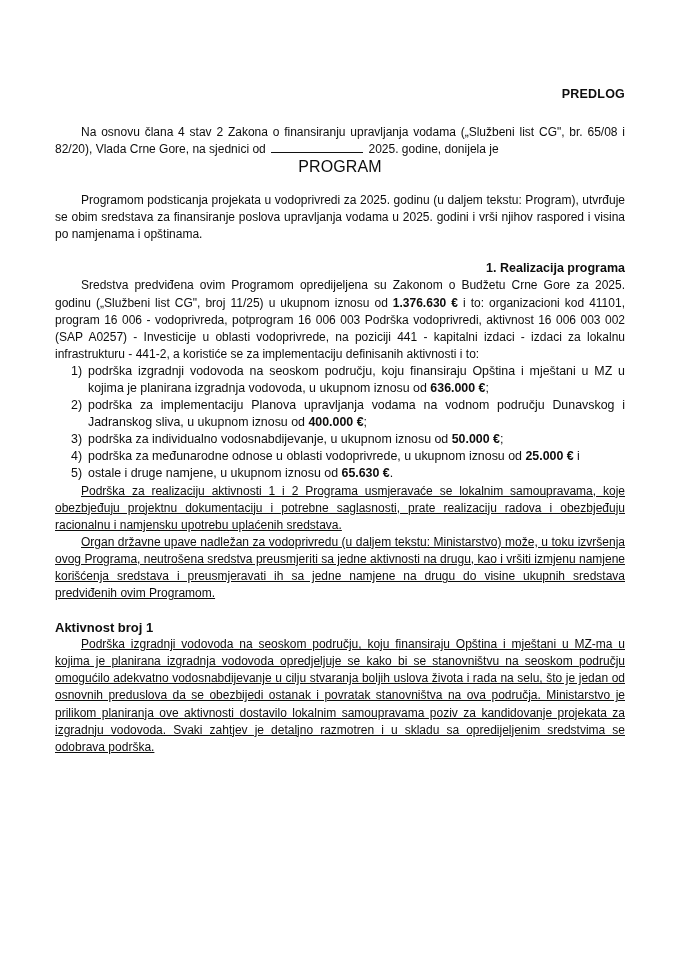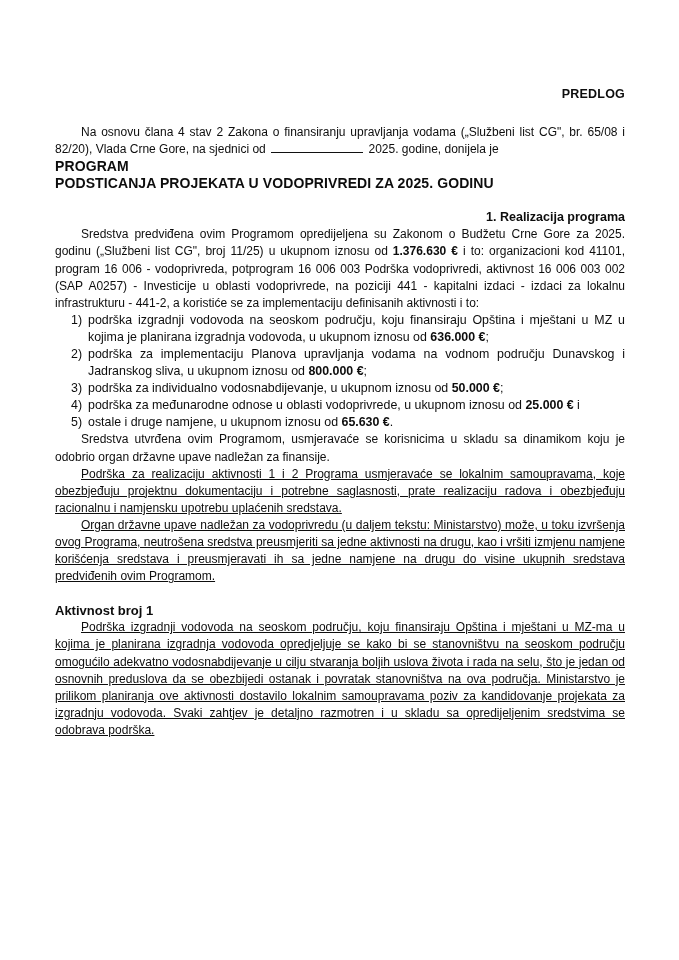--- a/index.html
+++ b/index.html
@@ -52,22 +52,23 @@
   p.indent {
     text-indent: 26px;
   }
 
   .legal-basis {
     margin-bottom: 17px;
   }
 
   
   .title-block {
-    font-weight: bold;
-    font-size: 14px;
+    text-align: center;
+    font-weight: normal;
+    font-size: 16px;
     line-height: 17.2px;
     margin: 0 0 17px 0;
     letter-spacing: 0.1px;
   }
   .title-block .t1 { display: block; }
   .title-block .t2 { display: block; }
 
   
   h2.section {
     font-size: 12.5px;
@@ -132,52 +133,51 @@
 
 <div class="page">
   <div class="doc-body">
 
     <div class="predlog">PREDLOG</div>
 
     <p class="para indent legal-basis"><span>Na osnovu člana 4 stav 2 Zakona o finansiranju upravljanja vodama („Službeni list  CG", br. 65/08 i 82/20), Vlada Crne Gore, na sjednici od </span><span class="blank-rule"></span><span> 2025.  godine, donijela je</span></p>
 
     <div class="title-block">
       <span class="t1">PROGRAM</span>
-      <span class="t2">PODSTICANJA PROJEKATA U VODOPRIVREDI ZA 2025. GODINU</span>
     </div>
 
+    <p class="para indent">Programom podsticanja projekata u vodoprivredi za 2025. godinu (u daljem tekstu: Program), utvrđuje se obim sredstava za finansiranje poslova upravljanja vodama u 2025. godini i vrši njihov raspored i visina po namjenama i opštinama.</p>
 
     <h2 class="section">1. Realizacija programa</h2>
 
     <p class="para indent gap-before"><span>Sredstva predviđena ovim Programom opredijeljena su Zakonom o Budžetu Crne Gore za 2025. godinu („Službeni list CG", broj 11/25) u ukupnom iznosu od </span><b>1.376.630 €</b><span> i to: organizacioni kod 41101, program 16 006 - vodoprivreda, potprogram 16 006 003 Podrška vodoprivredi, aktivnost 16 006 003 002 (SAP A0257) - Investicije u oblasti vodoprivrede, na poziciji 441 - kapitalni izdaci - izdaci za lokalnu infrastrukturu - 441-2, a koristiće se za implementaciju definisanih aktivnosti i to:</span></p>
 
     <ol class="num-list">
       <li>
         <span class="marker">1)</span>
         <span class="li-text"><span>podrška izgradnji vodovoda na seoskom području, koju finansiraju Opština i mještani u MZ u kojima je planirana izgradnja vodovoda, u ukupnom iznosu od </span><b>636.000 €</b><span>;</span></span>
       </li>
       <li>
         <span class="marker">2)</span>
-        <span class="li-text"><span>podrška za implementaciju Planova upravljanja vodama na vodnom području Dunavskog i Jadranskog sliva, u ukupnom iznosu od </span><b>800.000 €</b><span>;</span></span>
+        <span class="li-text"><span>podrška za implementaciju Planova upravljanja vodama na vodnom području Dunavskog i Jadranskog sliva, u ukupnom iznosu od </span><b>400.000 €</b><span>;</span></span>
       </li>
       <li>
         <span class="marker">3)</span>
         <span class="li-text"><span>podrška za individualno vodosnabdijevanje, u ukupnom iznosu od </span><b>50.000 €</b><span>;</span></span>
       </li>
       <li>
         <span class="marker">4)</span>
         <span class="li-text"><span>podrška za međunarodne odnose u oblasti vodoprivrede, u ukupnom iznosu od </span><b>25.000 €</b><span> i</span></span>
       </li>
       <li>
         <span class="marker">5)</span>
         <span class="li-text"><span>ostale i druge namjene, u ukupnom iznosu od </span><b>65.630 €</b><span>.</span></span>
       </li>
     </ol>
 
-    <p class="para indent gap-before">Sredstva utvrđena ovim Programom, usmjeravaće se korisnicima u skladu sa dinamikom koju je odobrio organ državne upave nadležan za finansije.</p>
 
     <p class="para indent run-on">Podrška za realizaciju aktivnosti 1 i 2  Programa usmjeravaće se lokalnim samoupravama, koje obezbjeđuju projektnu dokumentaciju i potrebne saglasnosti, prate realizaciju radova i obezbjeđuju racionalnu i namjensku upotrebu uplaćenih sredstava.</p>
 
     <p class="para indent run-on">Organ državne upave nadležan za vodoprivredu (u daljem tekstu: Ministarstvo) može, u toku izvršenja ovog Programa, neutrošena sredstva preusmjeriti sa jedne aktivnosti na drugu, kao i vršiti izmjenu namjene korišćenja sredstava i preusmjeravati ih sa jedne namjene na drugu do visine ukupnih sredstava predviđenih ovim Programom.</p>
 
 
 
     <h3 class="activity">Aktivnost broj 1</h3>
 
     <p class="para indent run-on">Podrška izgradnji vodovoda na seoskom području, koju finansiraju Opština i mještani u MZ-ma u kojima je planirana izgradnja vodovoda opredjeljuje se kako bi se stanovništvu na seoskom području omogućilo adekvatno vodosnabdijevanje u cilju stvaranja boljih uslova života i rada na selu, što je jedan od osnovnih preduslova da se obezbijedi ostanak i povratak stanovništva na ova područja. Ministarstvo je prilikom planiranja ove aktivnosti dostavilo lokalnim samoupravama poziv za kandidovanje projekata za izgradnju vodovoda. Svaki zahtjev je detaljno razmotren i u skladu sa opredijeljenim sredstvima se odobrava podrška.</p>

